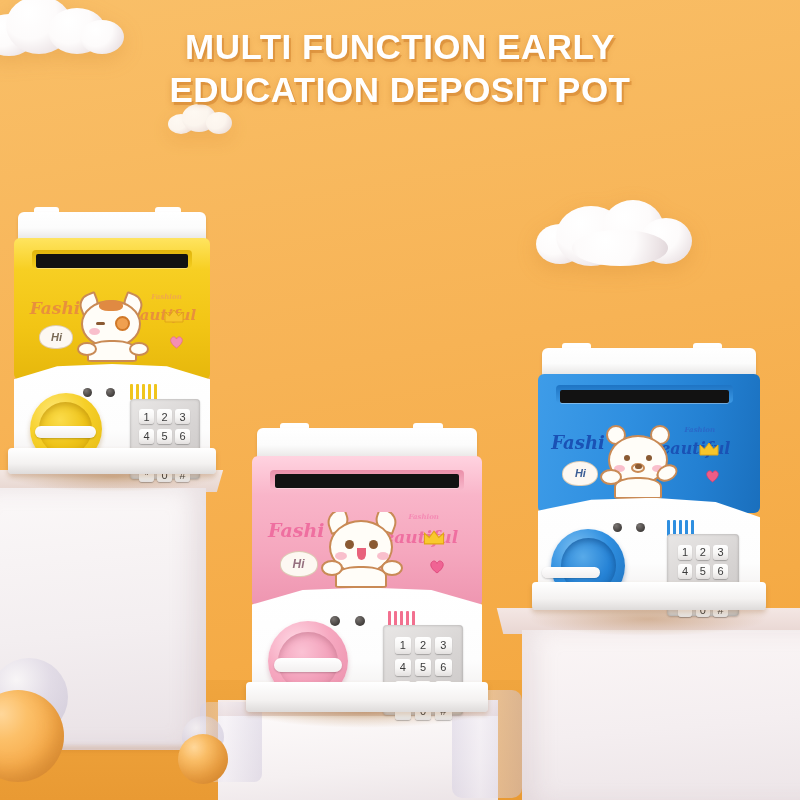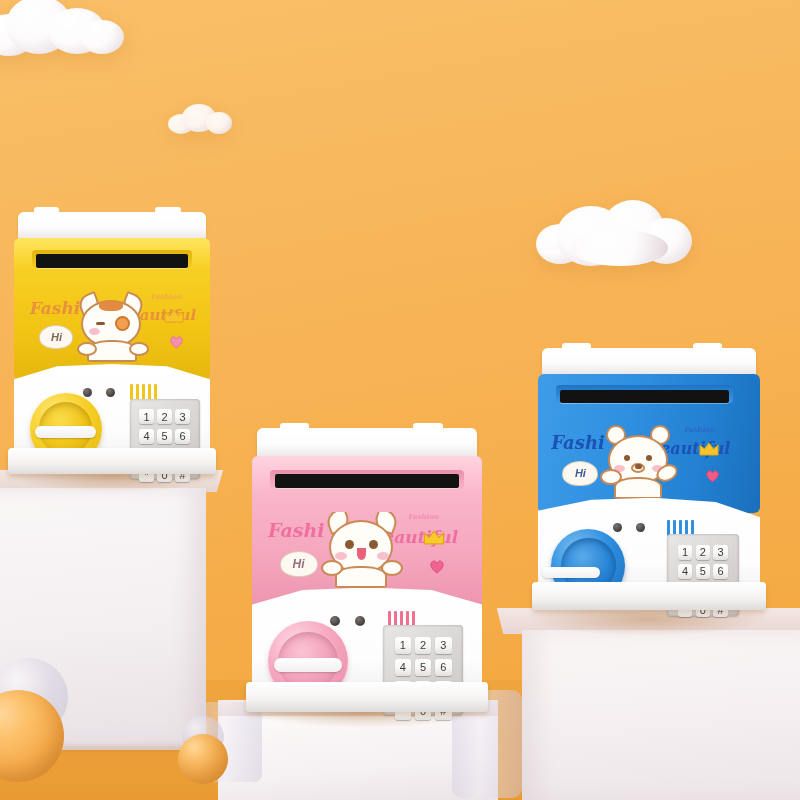--- a/index.html
+++ b/index.html
@@ -184,20 +184,22 @@
     <div class="puff" style="left:0; top:26px; width:48px; height:40px;"></div>
     <div class="puff" style="left:20px; top:8px; width:70px; height:60px;"></div>
     <div class="puff" style="left:66px; top:2px; width:62px; height:58px;"></div>
     <div class="puff" style="left:104px; top:20px; width:52px; height:46px;"></div>
     <div class="puff" style="left:36px; top:32px; width:96px; height:36px;"></div>
   </div>
 
   <div class="floor"></div>
 
   <div class="title-wrap">
+    <div class="title-line">MULTI FUNCTION EARLY</div>
+    <div class="title-line">EDUCATION DEPOSIT POT</div>
   </div>
 
 
   <div class="pedestal" style="left:-10px; top:470px; width:230px; height:300px;">
     <div class="ped-top" style="left:0; top:0; width:230px; height:22px;
          background:linear-gradient(180deg,#f3e7e2 0%, #e6d5cf 100%); transform: skewX(-16deg);"></div>
     <div class="ped-face" style="left:0; top:18px; width:216px; height:262px;
          background:linear-gradient(175deg,#fbf8f8 0%, #f3eef0 55%, #e9e1e5 100%);
          box-shadow: inset -14px 0 22px rgba(190,170,175,.28);"></div>
     <div style="position:absolute;left:0;top:276px;width:216px;height:5px;background:rgba(175,100,30,.22);filter:blur(2px);"></div>

